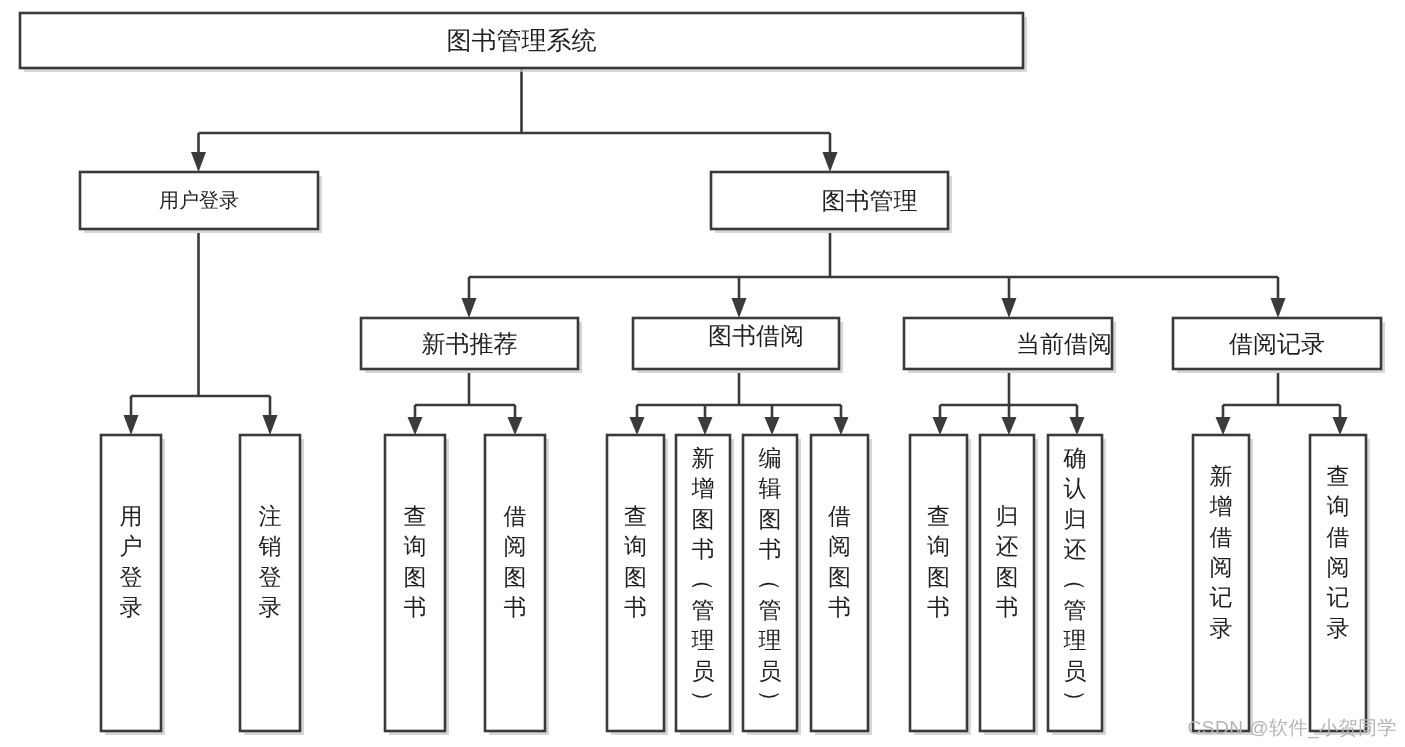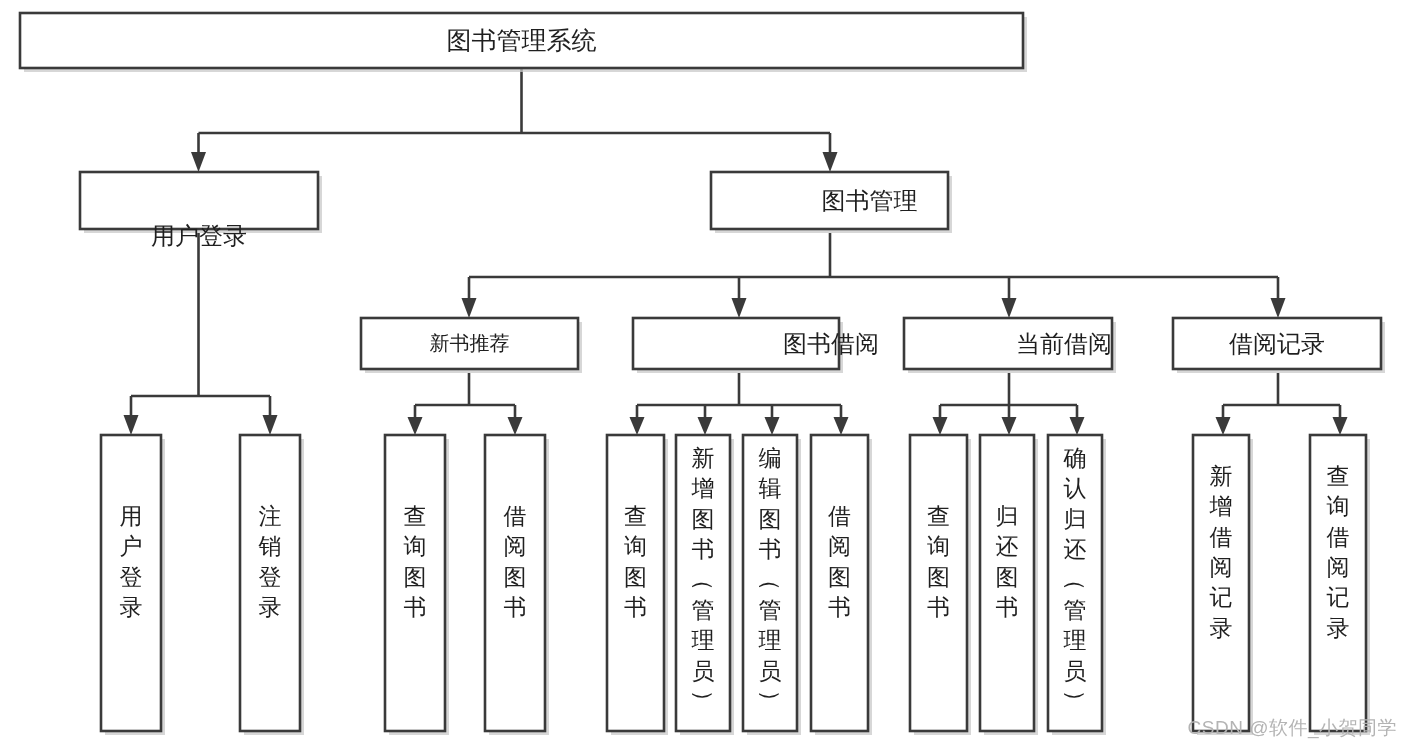--- a/index.html
+++ b/index.html
@@ -215,33 +215,33 @@
 
       <rect class="node-shadow" x="1314" y="439" width="56" height="296"></rect>
       <rect class="node-box" x="1310" y="435" width="56" height="296"></rect>
     </g>
   </svg>
 
   <div class="hlabel-wrap" style="left:20px; top:13px; width:1003px; height:55px; font-size:25px;border-radius:8px;">
     <span>图书管理系统</span>
   </div>
 
-  <div class="hlabel-wrap" style="left:80px; top:172px; width:238px; height:57px; font-size:24px;margin-top:35px;">
+  <div class="hlabel-wrap" style="left:80px; top:172px; width:238px; height:57px; font-size:20px;">
     <span>用户登录</span>
   </div>
 
   <div class="hlabel-wrap" style="left:711px; top:172px; width:237px; height:57px; font-size:24px;margin-left:40px;">
     <span>图书管理</span>
   </div>
 
-  <div class="hlabel-wrap" style="left:361px; top:318px; width:217px; height:51px; font-size:20px;">
+  <div class="hlabel-wrap" style="left:361px; top:318px; width:217px; height:51px; font-size:24px;">
     <span>新书推荐</span>
   </div>
 
-  <div class="hlabel-wrap" style="left:633px; top:318px; width:246px; height:51px; font-size:24px;justify-content:flex-end;">
+  <div class="hlabel-wrap" style="left:633px; top:310px; width:246px; height:51px; font-size:24px;">
     <span>图书借阅</span>
   </div>
 
   <div class="hlabel-wrap" style="left:904px; top:318px; width:208px; height:51px; font-size:24px;justify-content:flex-end;">
     <span>当前借阅</span>
   </div>
 
   <div class="hlabel-wrap" style="left:1173px; top:318px; width:208px; height:51px; font-size:24px;">
     <span>借阅记录</span>
   </div>

